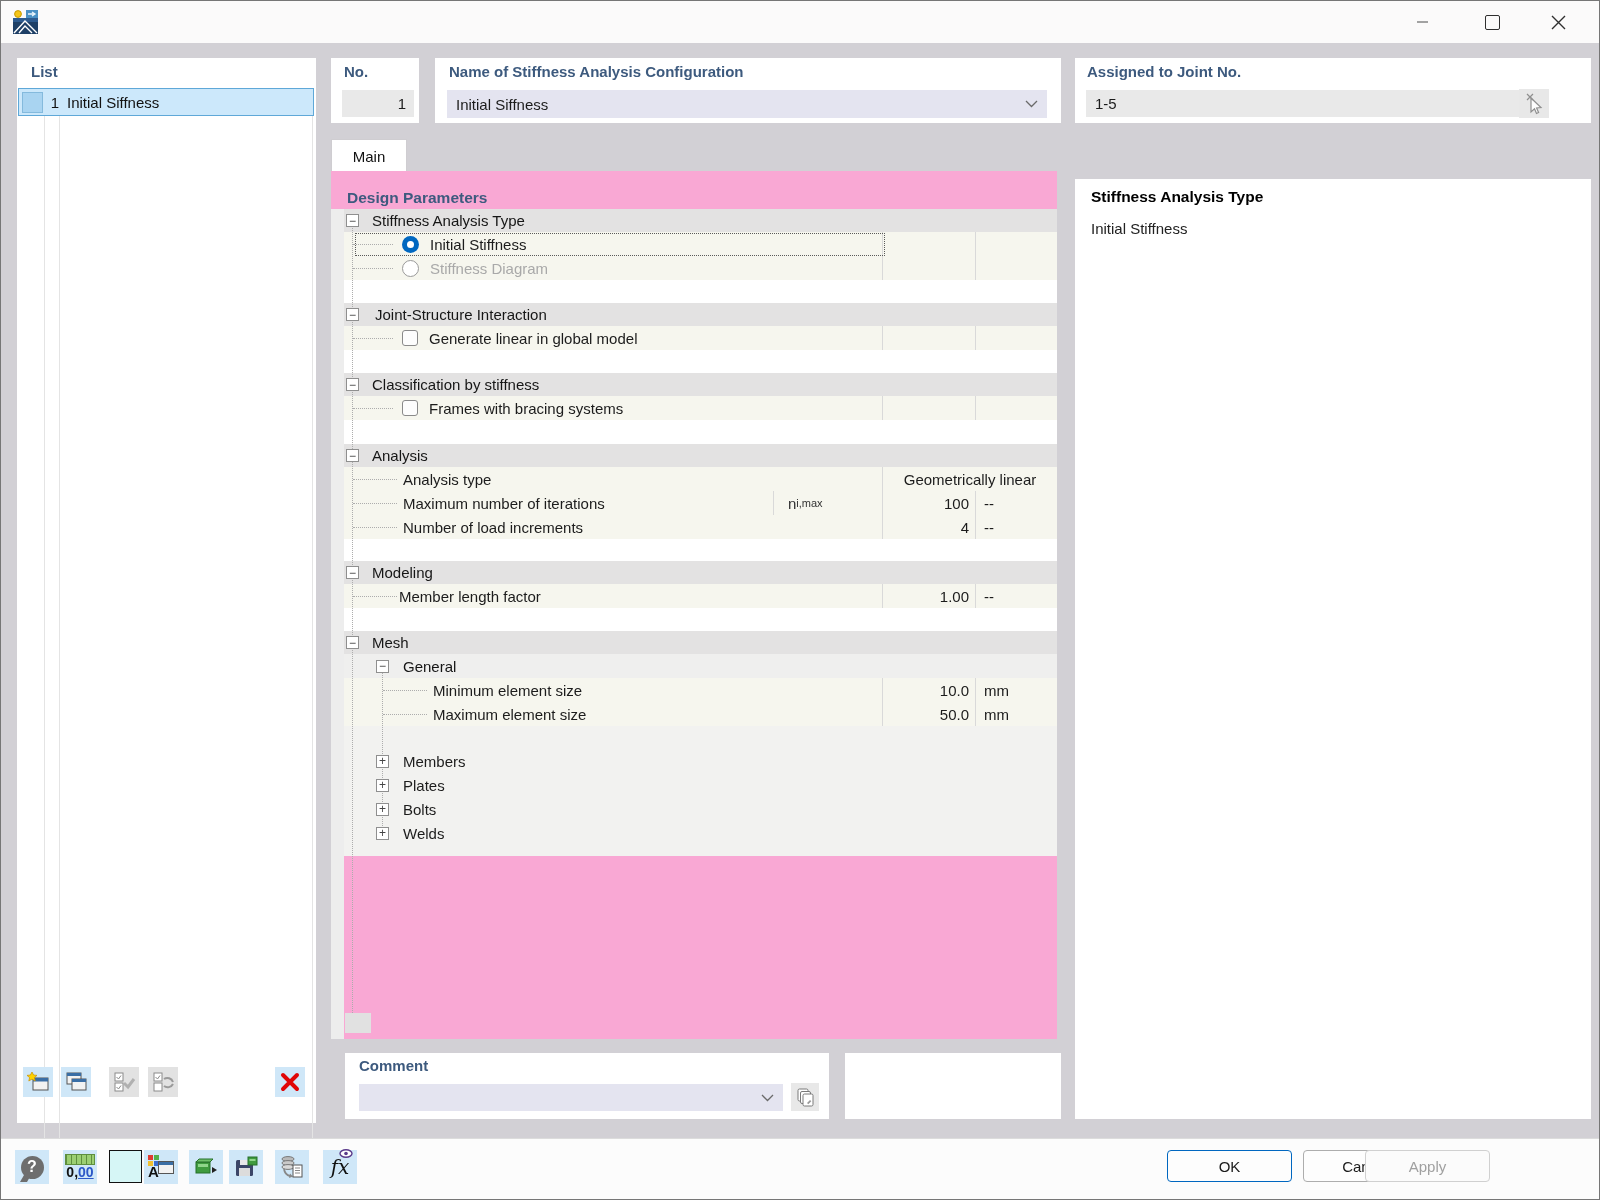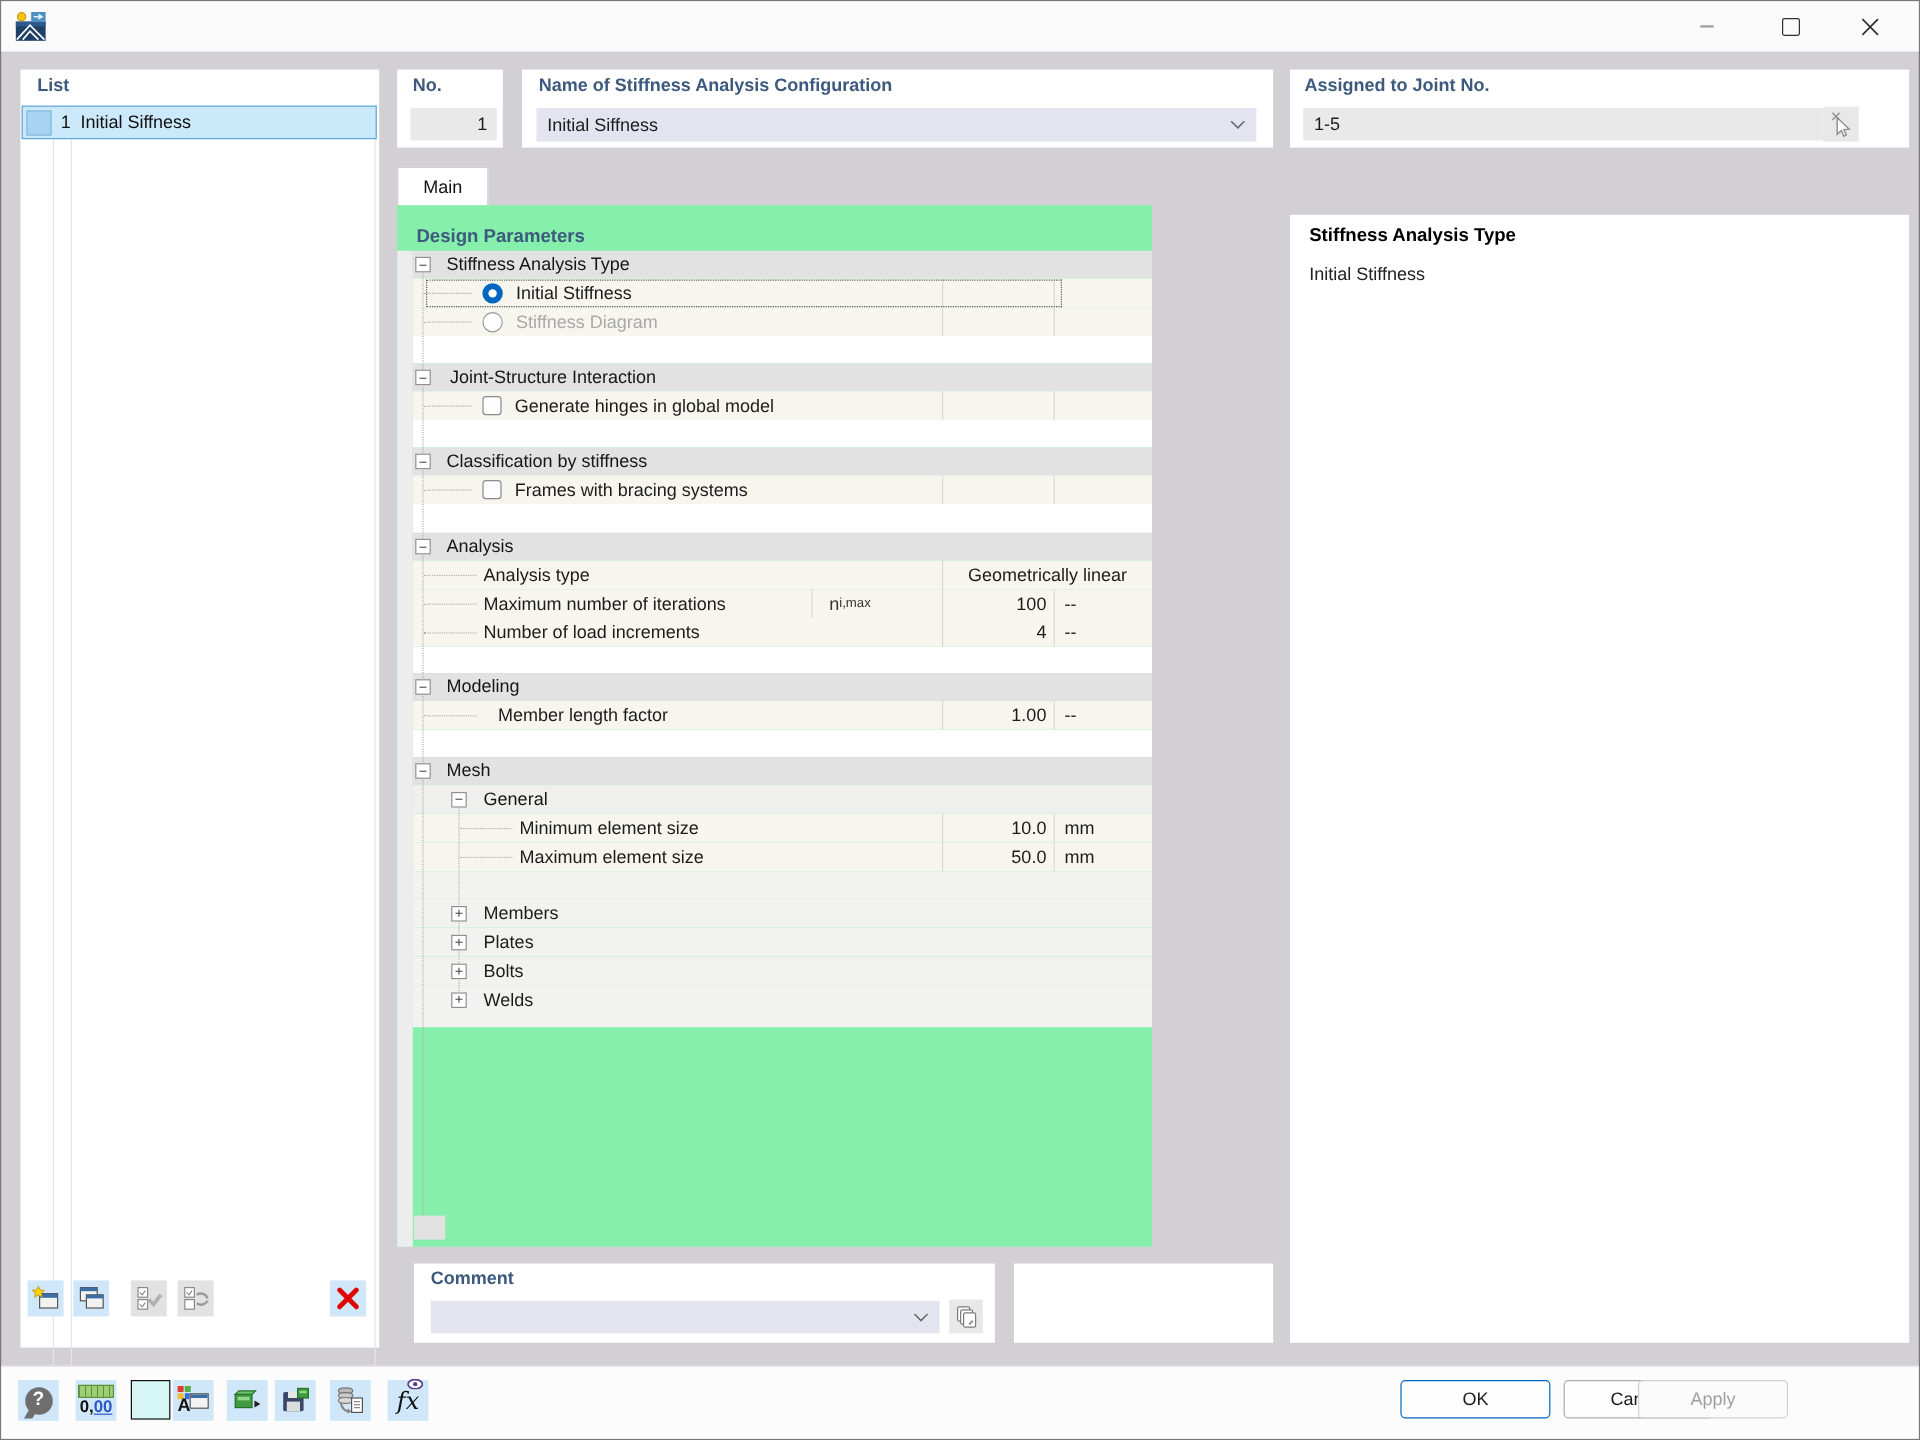--- a/index.html
+++ b/index.html
@@ -27,21 +27,21 @@
            display:flex;align-items:center;font-size:15px;color:#111;}
   .lp-btn{position:absolute;width:30px;height:30px;background:#cfe7f8;
           display:flex;align-items:center;justify-content:center;}
   .lp-btn.dis{background:#e2e2e2;}
 
   
   .tab{position:absolute;background:#fff;border:1px solid #cfcdd1;border-bottom:none;
        display:flex;align-items:center;justify-content:center;font-size:15px;color:#111;}
 
   
-  .grid{position:absolute;left:330px;top:170px;width:629px;height:868px;background:#86efac;}
+  .grid{position:absolute;left:330px;top:170px;width:726px;height:868px;background:#f9a8d4;}
   .gutter{position:absolute;left:0;top:38px;bottom:0;width:13px;background:#ededed;}
   .gstack{position:absolute;left:13px;top:0;right:0;}
   .dptitle{height:38px;display:flex;align-items:flex-end;padding-left:3px;box-sizing:border-box;
            font-weight:bold;font-size:15.5px;color:#3d5a7e;padding-bottom:2px;}
   .gsec{height:23px;background:#e3e2e2;display:flex;align-items:center;font-size:15px;color:#161616;position:relative;}
   .gsub{height:24px;background:#efefee;display:flex;align-items:center;font-size:15px;color:#161616;position:relative;}
   .grow{height:24px;background:#f6f6ee;display:flex;align-items:stretch;font-size:15px;color:#1c1c1c;position:relative;}
   .mrow{height:24px;background:#f2f2f0;display:flex;align-items:stretch;font-size:15px;color:#1c1c1c;position:relative;}
   .gsp{height:23px;background:#fff;}
   .gspg{background:#f2f2f0;}
@@ -233,21 +233,21 @@
     <div class="gsec">
       <div class="expbox" style="margin-left:2px">
           <span>−</span>
         </div>
       <span style="margin-left:16px">Joint-Structure Interaction</span>
     </div>
     <div class="grow">
       <div class="cell-label">
         <div class="stub" style="margin-left:9px;width:40px"></div>
         <div class="cbx" style="margin-left:9px"></div>
-        <span style="margin-left:11px">Generate hinges in global model</span>
+        <span style="margin-left:11px">Generate linear in global model</span>
       </div>
       <div class="cell-val sep"></div>
         <div class="cell-unit sep"></div>
     </div>
     <div class="gsp" style="height:23px"></div>
 
     <div class="gsec">
       <div class="expbox" style="margin-left:2px">
           <span>−</span>
         </div>
@@ -311,21 +311,21 @@
 
     <div class="gsec">
       <div class="expbox" style="margin-left:2px">
           <span>−</span>
         </div>
       <span style="margin-left:13px">Modeling</span>
     </div>
     <div class="grow">
       <div class="cell-label">
         <div class="stub" style="margin-left:9px;width:44px"></div>
-        <span style="margin-left:18px">Member length factor</span>
+        <span style="margin-left:2px">Member length factor</span>
       </div>
       <div class="cell-val sep">
           <span>1.00</span>
         </div>
       <div class="cell-unit sep">
           <span>--</span>
         </div>
     </div>
     <div class="gsp" style="height:23px"></div>
 

